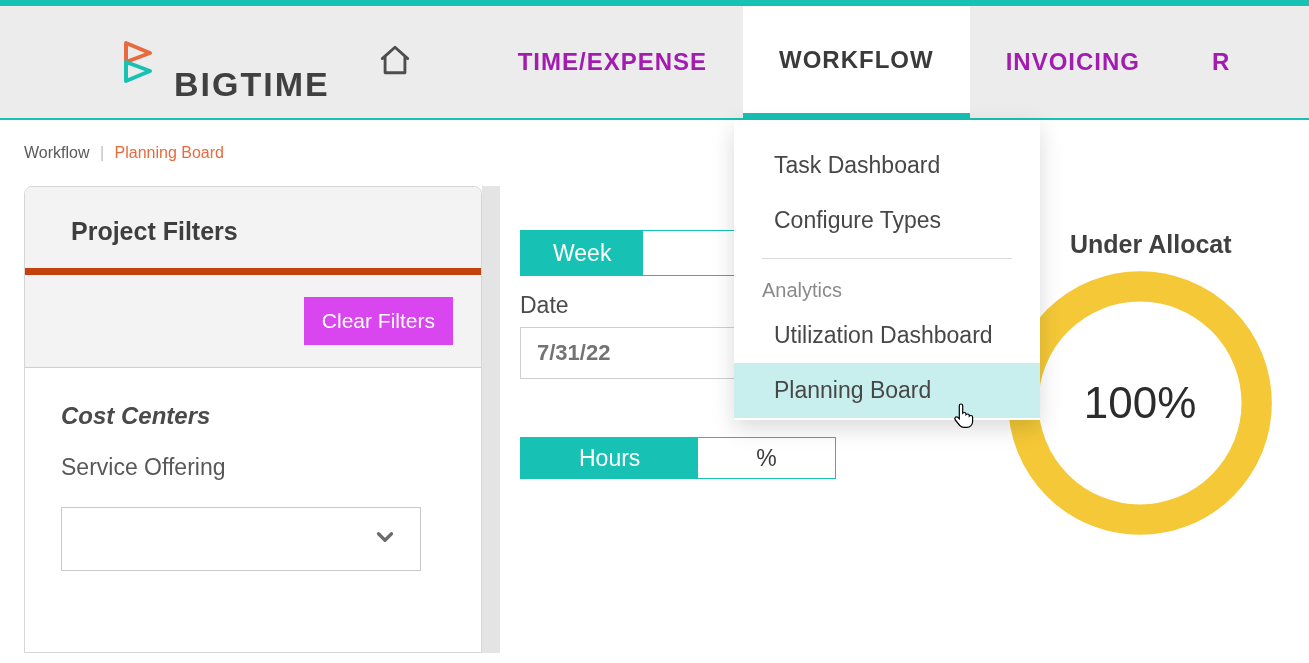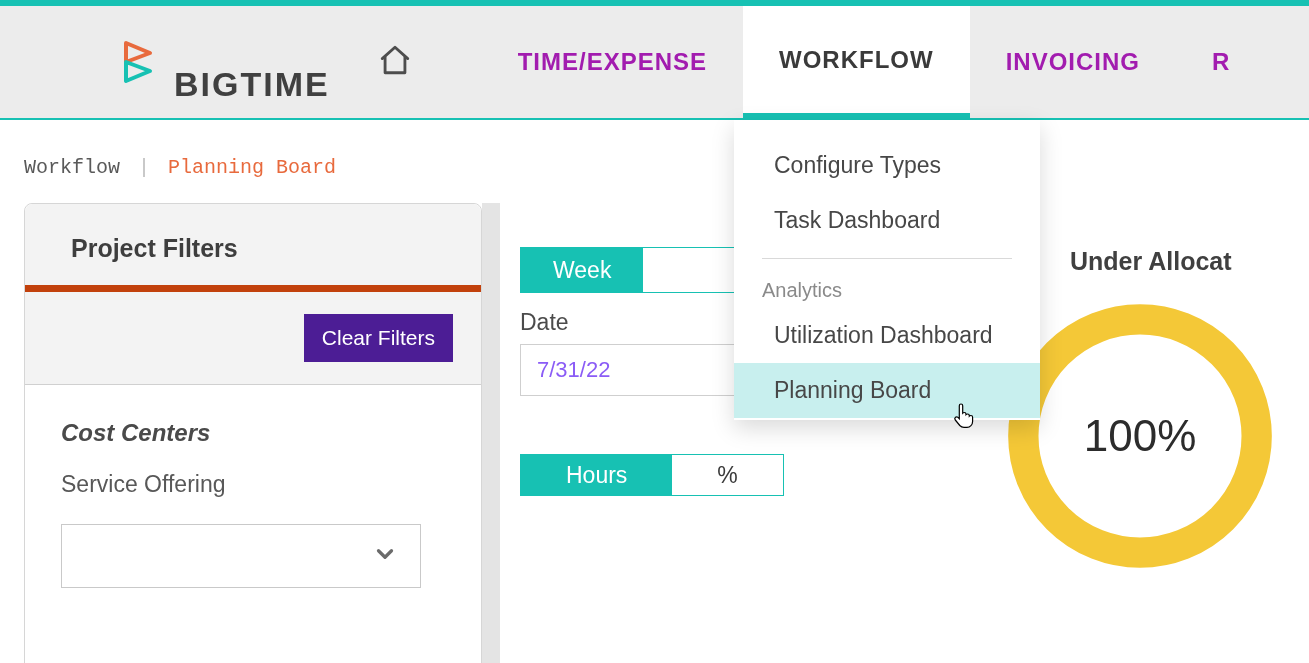--- a/index.html
+++ b/index.html
@@ -104,24 +104,23 @@
   }
   .cursor-hand {
     position: absolute;
     top: 402px;
     left: 953px;
     z-index: 60;
     pointer-events: none;
   }
   
   .breadcrumb {
-    padding: 36px 0 24px 24px;
-    font-size: 20px;
+    padding: 24px 0 24px 24px;
+    font-size: 16px;
     color: #5a5a5a;
-    font-family: Liberation Mono, monospace;
   }
   .breadcrumb .current {
     color: #e86a3d;
   }
   .breadcrumb .sep {
     color: #bfbfbf;
     margin: 0 6px;
   }
   
   .content {
@@ -152,21 +151,21 @@
     padding: 30px 28px 22px 46px;
     border-bottom: 7px solid #c2410c;
   }
   .sidebar .clear-row {
     padding: 22px 28px 22px 28px;
     display: flex;
     justify-content: flex-end;
     border-bottom: 1px solid #d0d0d0;
   }
   .btn-clear {
-    background: #4c1d95;
+    background: #d946ef;
     color: #fff;
     font-size: 21px;
     border: none;
     padding: 12px 18px;
     cursor: pointer;
   }
   .sidebar .filters-body {
     padding: 34px 36px;
   }
   .filters-body .section-title {
@@ -219,54 +218,55 @@
     padding: 0 32px;
     cursor: pointer;
     background: #fff;
     color: #3a3a3a;
   }
   .toggle .toggle-opt.active {
     background: #17c1b3;
     color: #fff;
   }
   .toggle.unit { height: 42px; }
-  .toggle.unit .toggle-opt { padding: 0 45px; }
+  .toggle.unit .toggle-opt { padding: 0 58px; }
   .mid .date-label {
     font-size: 23px;
     color: #4b4b4b;
     margin: 16px 0 8px 0;
   }
   .date-input {
     width: 370px;
     height: 52px;
     border: 1px solid #cfcfcf;
     font-size: 22px;
     padding: 0 16px;
-    color: #8b5cf6;
+    color: #737373;
+    font-weight: bold;
   }
   .mid .gap { height: 58px; }
   
   .right {
     flex: 1;
     padding-top: 44px;
     position: relative;
   }
   .right .dial-title {
     font-size: 25px;
     font-weight: 600;
     color: #404040;
     position: absolute;
     left: 140px;
     top: 44px;
     white-space: nowrap;
   }
   .dial {
     position: absolute;
     left: 70px;
-    top: 93px;
+    top: 77px;
     width: 280px;
     height: 280px;
   }
   .dial svg { width: 100%; height: 100%; }
   .dial .dial-value {
     position: absolute;
     top: 50%;
     left: 50%;
     transform: translate(-50%, -50%);
     font-size: 44px;
@@ -300,22 +300,22 @@
 
   <div class="nav">
     <div class="nav-item">TIME/EXPENSE</div>
     <div class="nav-item active">WORKFLOW</div>
     <div class="nav-item">INVOICING</div>
     <div class="nav-item cut">R</div>
   </div>
 </div>
 
 <div class="dropdown">
+  <div class="menu-item">Task Dashboard</div>
   <div class="menu-item">Configure Types</div>
-  <div class="menu-item">Task Dashboard</div>
   <hr class="divider">
   <div class="group-label">Analytics</div>
   <div class="menu-item">Utilization Dashboard</div>
   <div class="menu-item highlight">Planning Board</div>
 </div>
 
 <span class="cursor-hand">
   <svg width="22" height="26" viewBox="0 0 22 26">
     <path d="M8 2c1 0 1.7.8 1.7 1.8v7.4c.4-.4 1-.7 1.6-.7 1 0 1.7.8 1.7 1.8v.4c.4-.4 1-.7 1.6-.7 1 0 1.7.8 1.7 1.8v.4c.4-.4 1-.7 1.6-.7 1 0 1.7.8 1.7 1.8v4.3c0 3.2-2.5 5.8-5.6 5.8H11c-1.6 0-3.1-.7-4.2-1.9L2.3 18c-.7-.8-.6-2 .2-2.7.7-.6 1.8-.6 2.5.1l1.3 1.3V3.8C6.3 2.8 7 2 8 2z" fill="#fff" stroke="#000" stroke-width="1.2"></path>
   </svg>

